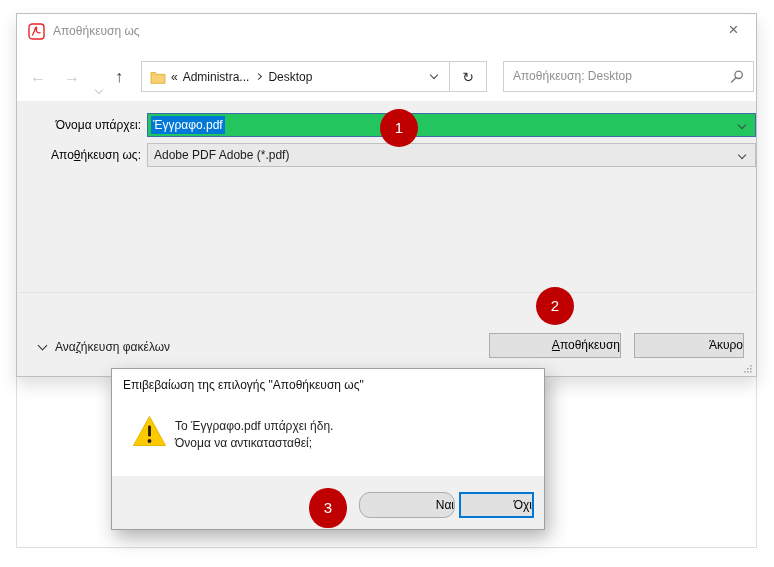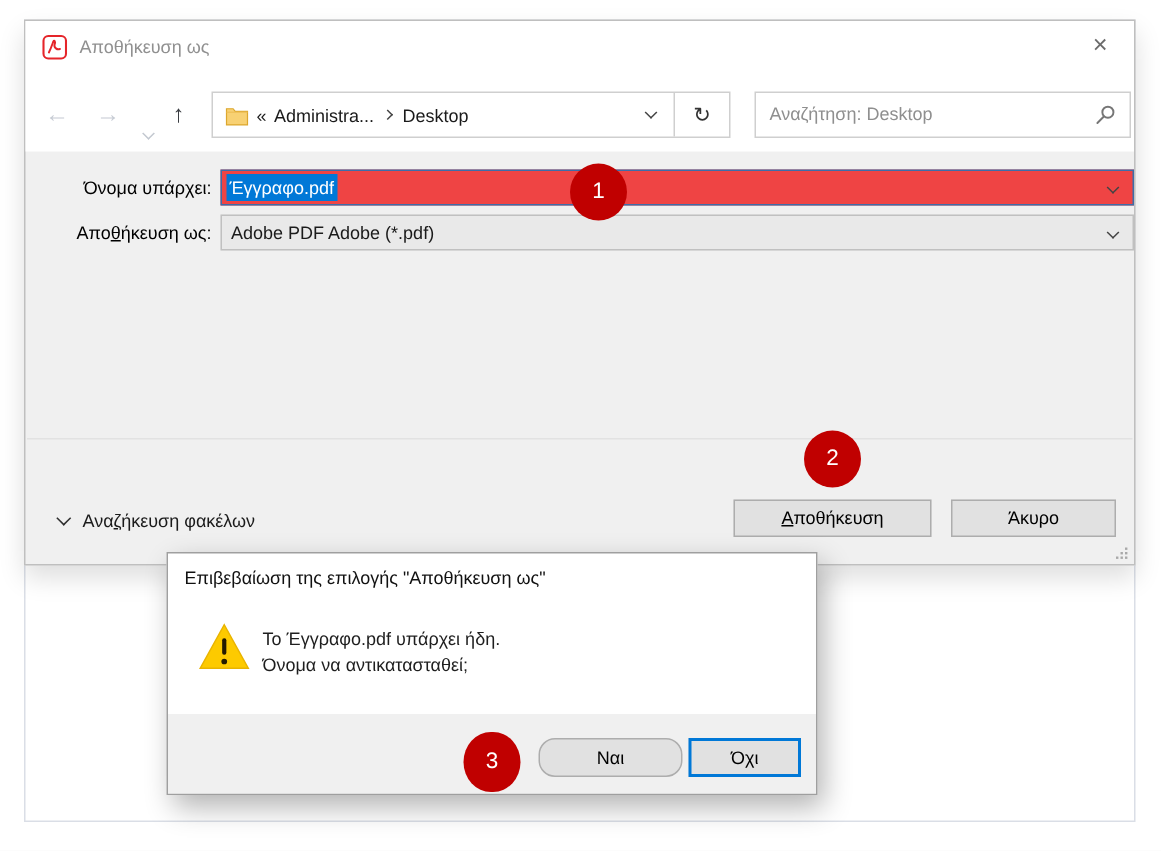--- a/index.html
+++ b/index.html
@@ -49,36 +49,36 @@
                 background:#fff; border:1px solid #cfcfcf; }
   .search-text { position:absolute; left:9px; top:7px; color:#8f8f8f; }
   .search-icon { position:absolute; right:9px; top:8px; }
 
   .row-label { position:absolute; left:20px; width:104px; height:24px; line-height:24px;
                text-align:right; color:#000; }
   .lbl-filename { top:99px; }
   .lbl-filetype { top:129px; }
 
   .filename-input { position:absolute; left:130px; top:99px; width:609px; height:24px;
-                    background:#ef4444; border:1px solid #3d6da8; line-height:22px; }
+                    background:#22c55e; border:1px solid #3d6da8; line-height:22px; }
   .filename-sel { display:inline-block; margin:2px 0 0 3px; padding:0 2px; line-height:18px;
                   background:#0078d7; color:#fff; }
   .combo-chev { position:absolute; right:10px; top:8px; }
 
   .filetype-combo { position:absolute; left:130px; top:129px; width:609px; height:24px;
                     background:#e9e9e9; border:1px solid #c0c0c0; line-height:22px; padding-left:6px; }
 
   .mid-divider { position:absolute; left:1px; right:1px; top:278px; height:1px; background:#e2e2e2; }
 
   .browse-folders { position:absolute; left:22px; top:321px; height:24px; display:flex;
                     align-items:center; gap:9px; cursor:pointer; }
   .browse-chev { margin-top:-3px; width:7px; height:7px; border-color:#2e2e2e; }
 
   .btn { position:absolute; height:25px; background:#e1e1e1; border:1px solid #adadad;
-         text-align:center; line-height:23px; font-size:12px; color:#000; cursor:pointer; }
+         text-align:right; line-height:23px; font-size:12px; color:#000; cursor:pointer; }
   .btn-save   { left:472px; top:319px; width:132px; }
   .btn-cancel { left:617px; top:319px; width:110px; }
 
   .resize-grip { position:absolute; right:3px; bottom:2px; }
 
   
   .confirm { position:absolute; left:111px; top:368px; width:434px; height:162px;
              background:#fff; border:1px solid #9f9f9f;
              box-shadow:4px 8px 18px rgba(0,0,0,0.30); z-index:40; }
   .confirm-title { position:absolute; left:11px; top:9px; color:#111; }
@@ -132,21 +132,21 @@
         <span>Administra...</span>
         <i class="chv right"></i>
         <span>Desktop</span>
         <span class="bc-spacer"></span>
         <i class="chv down bc-chev"></i>
       </div>
       <div class="refresh-seg">↻</div>
     </div>
 
     <div class="search-box">
-      <span class="search-text">Αναζήτηση: Desktop</span>
+      <span class="search-text">Αποθήκευση: Desktop</span>
       <svg class="search-icon" width="14" height="14" viewBox="0 0 14 14">
         <circle cx="8.6" cy="4.8" r="3.7" fill="none" stroke="#767676" stroke-width="1.3"></circle>
         <path d="M5.9 7.7 L1.6 12" stroke="#767676" stroke-width="1.3" stroke-linecap="round"></path>
       </svg>
     </div>
 
     <div class="row-label lbl-filename">Όνομα υπάρχει:</div>
     <div class="filename-input">
       <span class="filename-sel">Έγγραφο.pdf</span>
       <i class="chv down combo-chev"></i>

